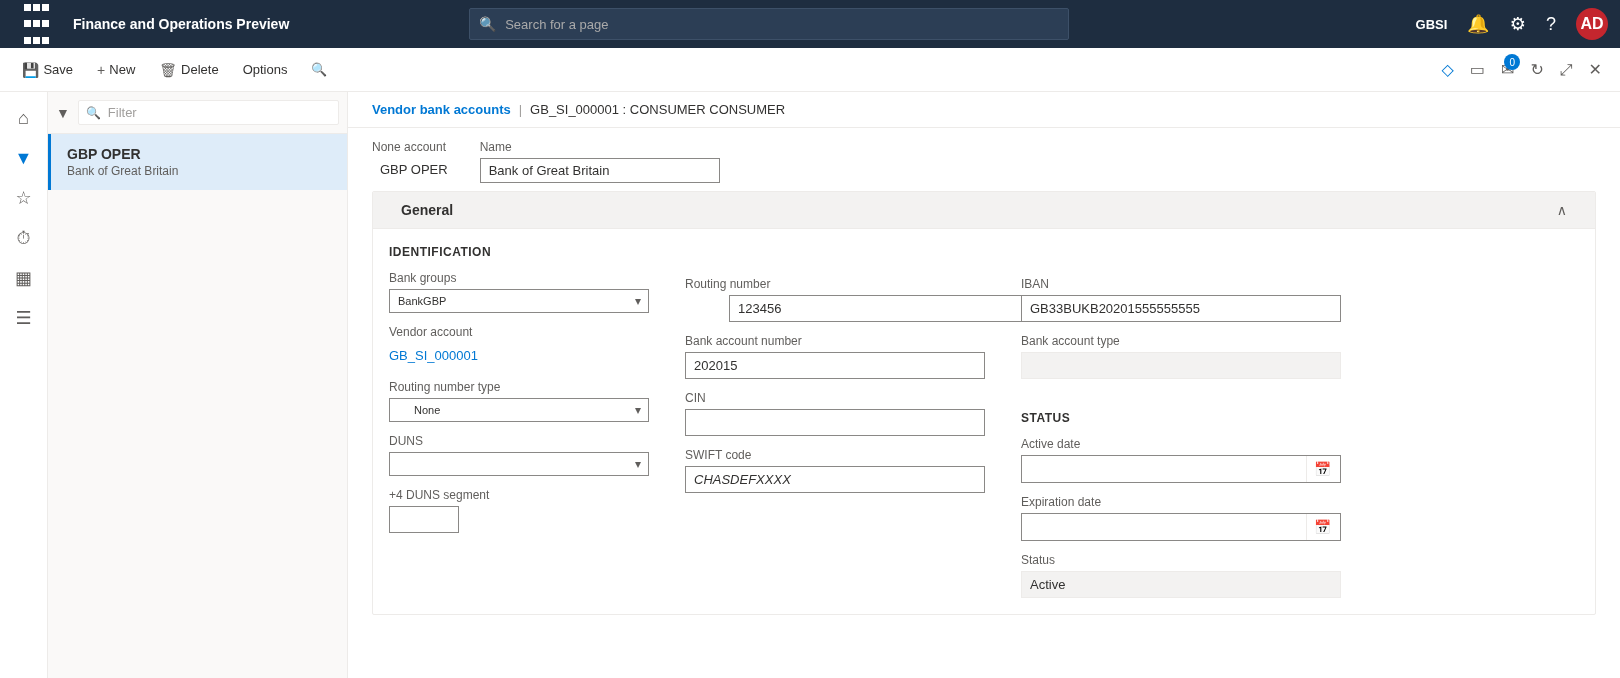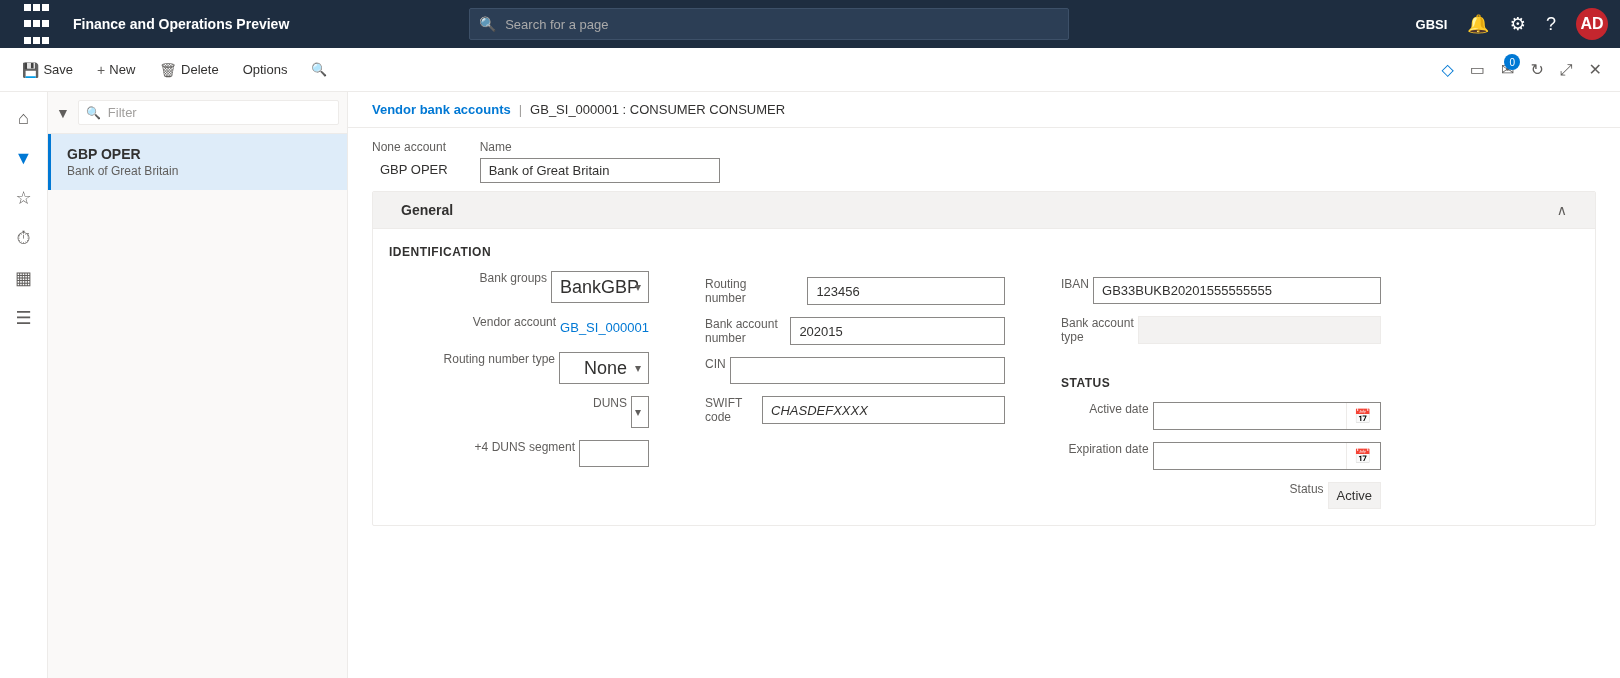--- a/index.html
+++ b/index.html
@@ -210,33 +210,33 @@
     .section-header {
       background: #f3f2f1;
       padding: 10px 28px;
       display: flex; align-items: center; justify-content: space-between;
       border-bottom: 1px solid #edebe9;
       cursor: pointer;
     }
     .section-header .section-title { font-size: 14px; font-weight: 600; color: #323130; }
     .section-header .collapse-icon { color: #605e5c; font-size: 14px; }
 
-    .form-field { display: flex; gap: 4px; justify-content: flex-end; }
+    .form-field { display: flex; flex-direction: column; gap: 4px; }
     .form-label { font-size: 12px; color: #605e5c; }
     .form-label.bold { font-size: 12px; font-weight: 700; color: #323130; text-transform: uppercase; letter-spacing: 0.5px; }
     .form-input {
       font-size: 13px; color: #323130;
       padding: 5px 8px;
       background: #fff;
       border: 1px solid #8a8886;
       outline: none;
       font-family: inherit;
     }
     .form-select {
-      font-size: 18px; color: #323130;
+      font-size: 11px; color: #323130;
       padding: 5px 8px;
       background: #fff;
       border: 1px solid #8a8886;
       outline: none;
       font-family: inherit;
       appearance: none;
       cursor: pointer;
     }
     .select-wrapper {
       position: relative; display: flex; align-items: center;
@@ -270,21 +270,21 @@
     }
     .calendar-input .cal-icon {
       padding: 5px 8px; color: #605e5c; font-size: 14px; cursor: pointer;
       border-left: 1px solid #edebe9;
     }
 
     .section-col { display: flex; flex-direction: column; gap: 12px; }
     .section-body-custom {
       padding: 16px;
       display: flex;
-      gap: 56px;
+      gap: 36px;
     }
 
     .scrollbar-area {
       flex: 1; overflow-y: auto;
     }
   </style>
 </head>
 <body>
 
 <div class="top-nav">

